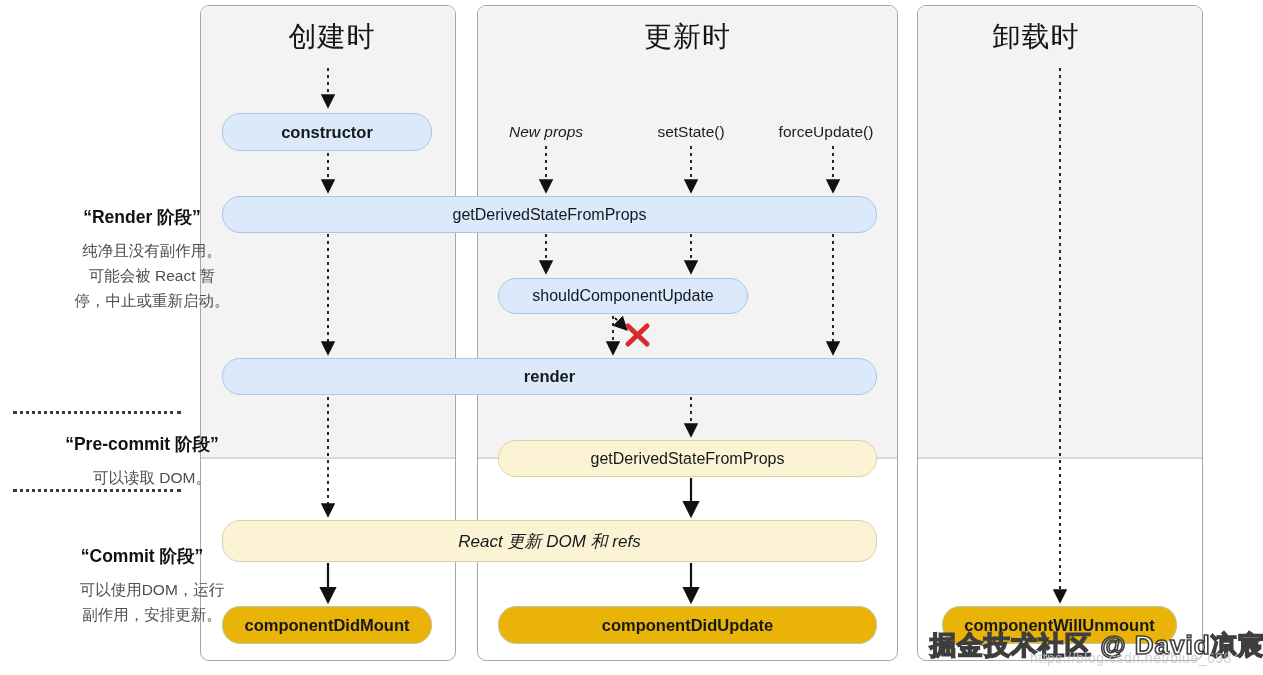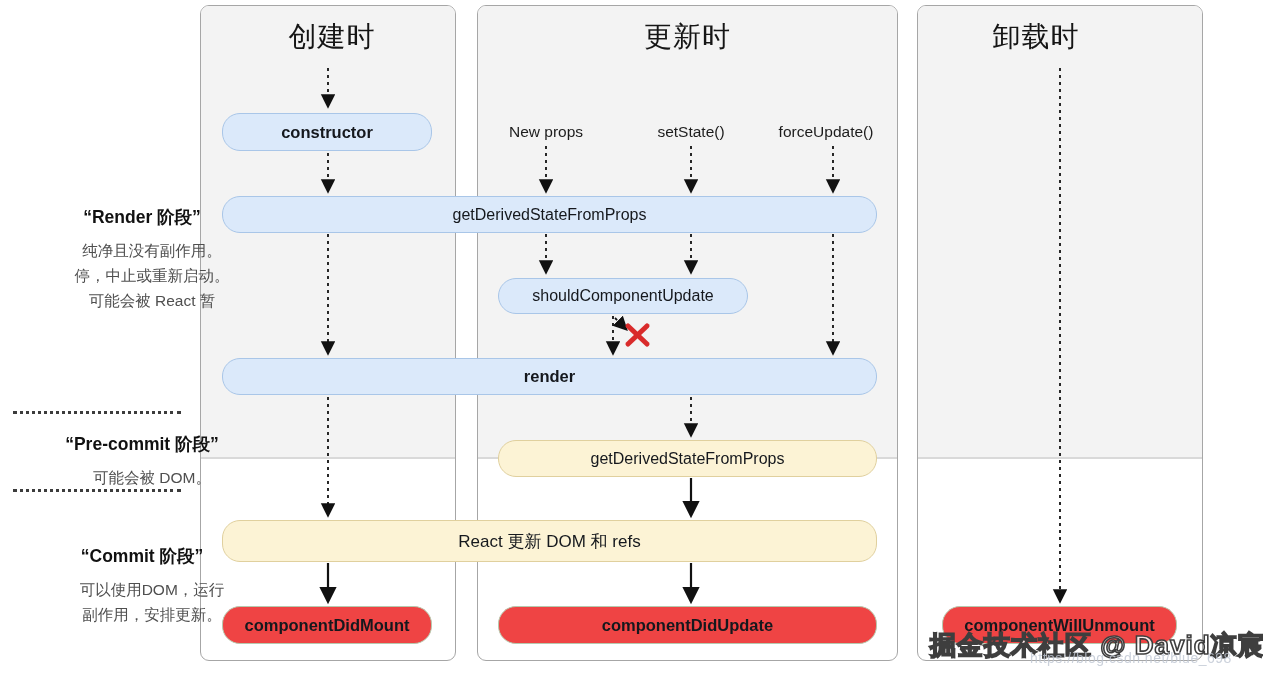--- a/index.html
+++ b/index.html
@@ -16,23 +16,23 @@
     font-size:28px; font-weight:500; color:#151515; letter-spacing:1px; z-index:2; }
 
   
   svg.overlay { position:absolute; left:0; top:0; z-index:2; pointer-events:none; }
 
   
   .node { position:absolute; z-index:3; display:flex; align-items:center; justify-content:center;
     border-radius:18px; font-size:16px; color:#15181d; border:1.5px solid; text-align:center; }
   .blue   { background:#dbe9fa; border-color:#a9c6e8; }
   .yellow { background:#fcf3d5; border-color:#e0d09e; }
-  .green  { background:#ef4444; border-color:#b6c9ae; }
+  .green  { background:#eab308; border-color:#b6c9ae; }
   .bold   { font-weight:bold; font-size:16.5px; }
-  .italic { }
+  .italic { font-style:italic; }
 
   
   .trigger { position:absolute; z-index:3; font-size:15.5px; color:#1c1c1c;
     text-align:center; transform:translateX(-50%); white-space:nowrap; }
 
   
   .side-block { position:absolute; left:0; width:196px; text-align:center; z-index:2;margin-left:44px; }
   .side-title { font-size:17.5px; font-weight:bold; color:#111; margin-bottom:9px; }
   .side-line  { font-size:15.5px; color:#4f4f4f; line-height:25px;padding-left:20px; }
   .dotted-divider { position:absolute; left:13px; width:168px; height:0;
@@ -46,29 +46,29 @@
     font-size:14px; color:rgba(190,198,210,0.8); letter-spacing:0.5px; }
 </style>
 </head>
 <body>
 
 <div class="stage">
 
   <div class="side-block" style="top:205px">
     <div class="side-title">“Render 阶段”</div>
     <div class="side-line">纯净且没有副作用。</div>
+    <div class="side-line">可能会被 React 暂</div>
     <div class="side-line">停，中止或重新启动。</div>
-    <div class="side-line">可能会被 React 暂</div>
   </div>
 
   <div class="dotted-divider" style="top:411px"></div>
 
   <div class="side-block" style="top:432px">
     <div class="side-title">“Pre-commit 阶段”</div>
-    <div class="side-line">可能会被 DOM。</div>
+    <div class="side-line">可以读取 DOM。</div>
   </div>
 
   <div class="dotted-divider" style="top:489px"></div>
 
   <div class="side-block" style="top:544px">
     <div class="side-title">“Commit 阶段”</div>
     <div class="side-line">可以使用DOM，运行</div>
     <div class="side-line">副作用，安排更新。</div>
   </div>
 

